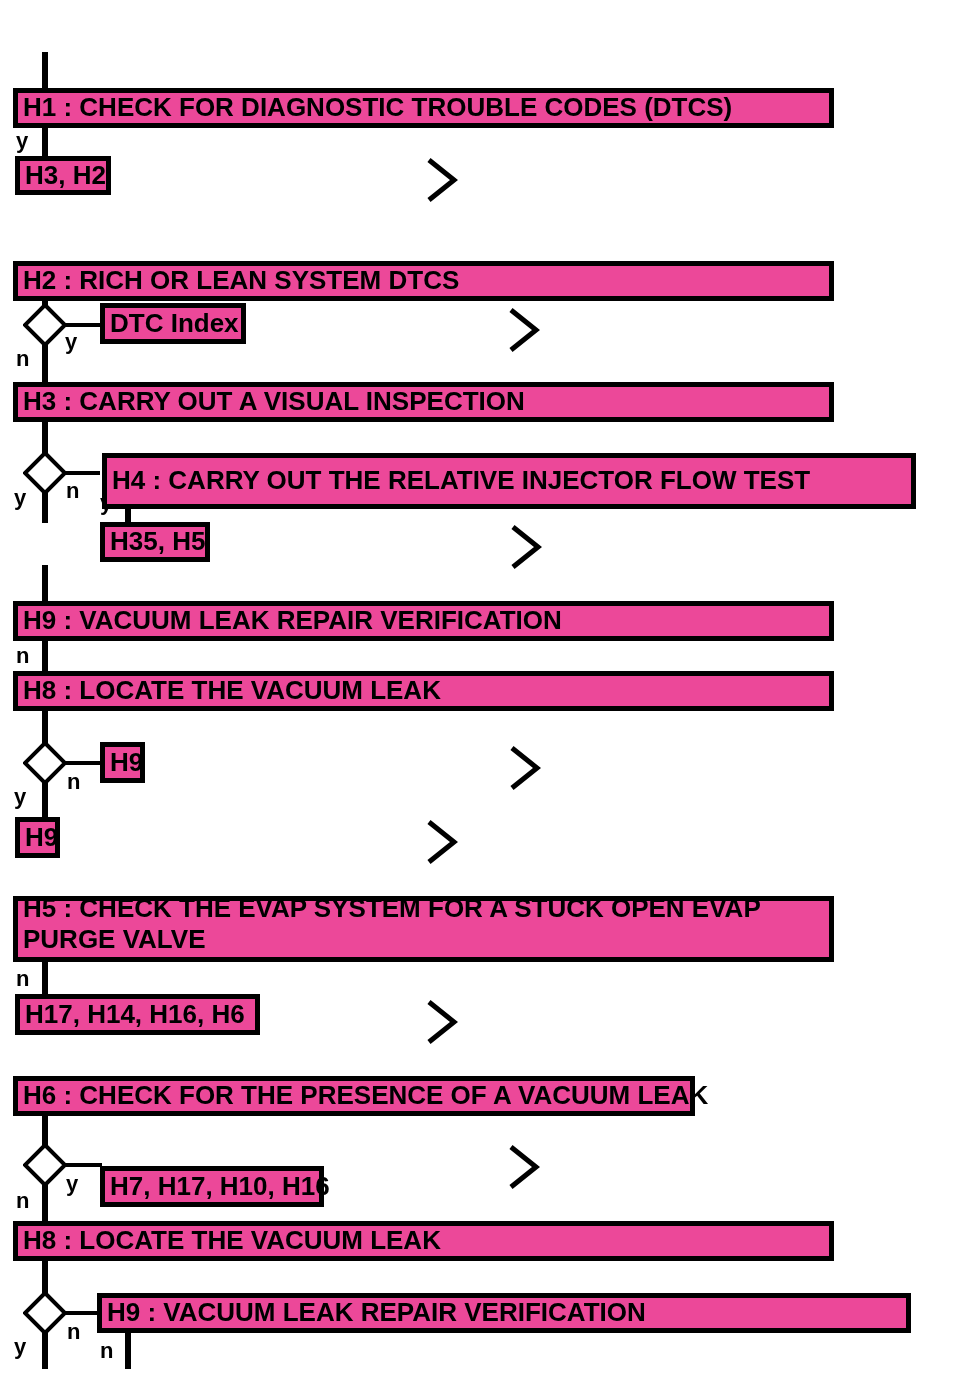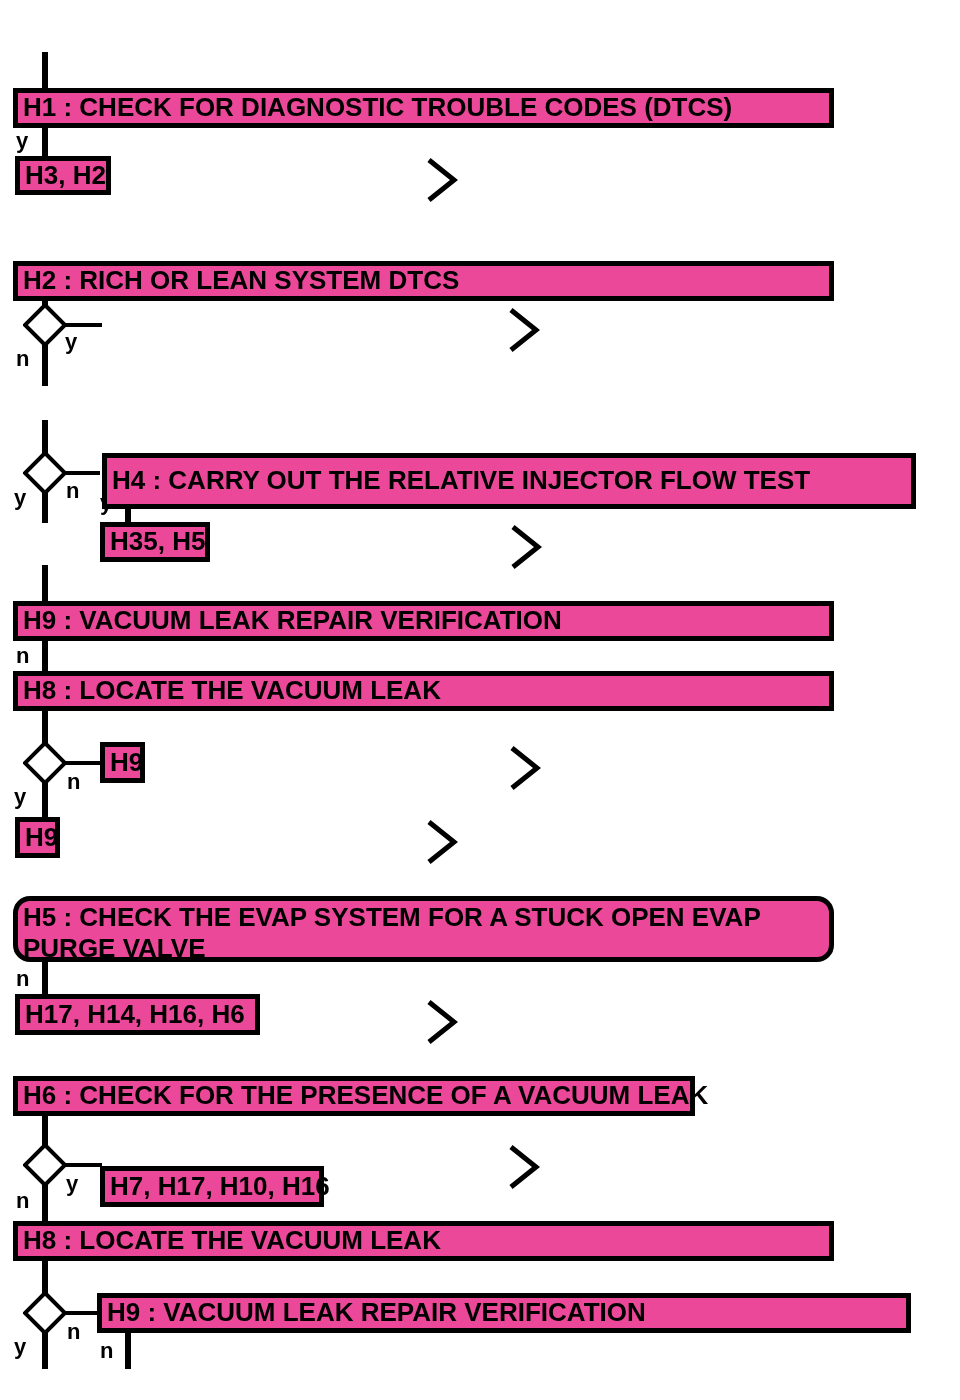--- a/index.html
+++ b/index.html
@@ -6,21 +6,21 @@
   #canvas{
     position:relative;width:960px;height:1400px;background:#ffffff;overflow:hidden;
     font-family:"Liberation Sans",sans-serif;color:#000;
   }
   .box{
     position:absolute;box-sizing:border-box;border:5px solid #000;background:#ec4899;
     font-weight:bold;font-size:26px;line-height:30px;
     display:flex;align-items:center;padding:0 4px 2px 5px;
     white-space:nowrap;overflow:visible;
   }
-  .wrapbox{white-space:normal;align-items:flex-start;line-height:31px;padding-top:1px;border-radius:17px;}
+  .wrapbox{white-space:normal;align-items:flex-end;line-height:31px;padding-top:1px;}
   .rootbox{
     position:absolute;box-sizing:border-box;background:#fff;
     border-left:5px solid #000;border-right:5px solid #000;border-bottom:6px solid #000;
     font-weight:bold;font-size:26px;display:flex;align-items:flex-end;padding:0 4px 2px 6px;
     white-space:nowrap;
   }
   .vline{position:absolute;width:6px;background:#000;}
   .hline{position:absolute;height:4px;background:#000;}
   .yn{
     position:absolute;font-weight:bold;font-size:22px;line-height:22px;
@@ -116,21 +116,27 @@
   </div>
 
   <div class="box" style="left:15px;top:156px;width:96px;height:39px;">
     <span>H3, H2</span>
   </div>
 
   <div class="box" style="left:13px;top:234px;width:821px;height:40px;margin-top:27px;">
     <span>H2 : RICH OR LEAN SYSTEM DTCS</span>
   </div>
 
+  <div class="box" style="left:100px;top:303px;width:146px;height:41px;">
+    <span>DTC Index</span>
+  </div>
 
+  <div class="box" style="left:13px;top:382px;width:821px;height:40px;">
+    <span>H3 : CARRY OUT A VISUAL INSPECTION</span>
+  </div>
 
   <div class="box" style="left:102px;top:453px;width:814px;height:56px;">
     <span>H4 : CARRY OUT THE RELATIVE INJECTOR FLOW TEST</span>
   </div>
 
   <div class="box" style="left:100px;top:522px;width:110px;height:40px;">
     <span>H35, H5</span>
   </div>
 
   <div class="box" style="left:13px;top:601px;width:821px;height:40px;">

